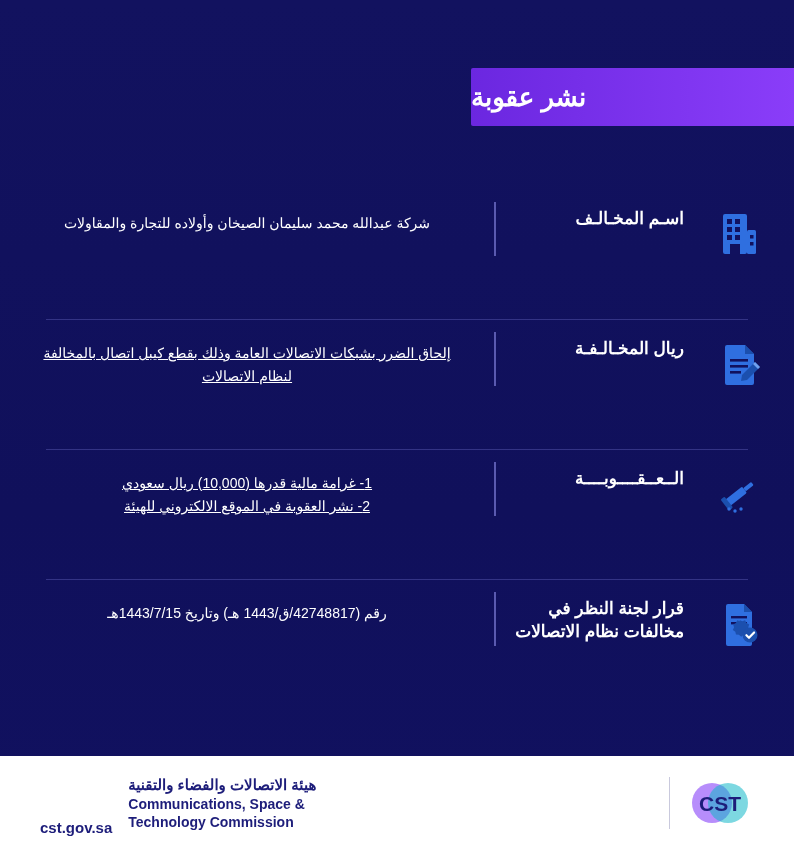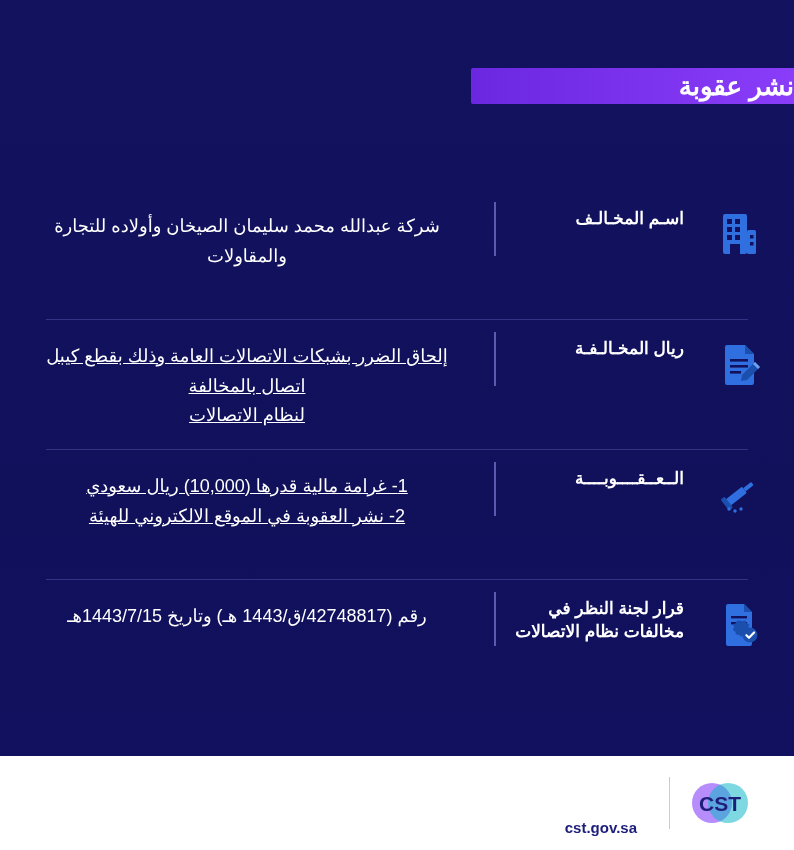--- a/index.html
+++ b/index.html
@@ -23,26 +23,26 @@
     background: linear-gradient(180deg, #12125f 0%, #10105b 60%, #111160 100%);
     overflow: hidden;
   }
 
   
   .header-banner {
     position: absolute;
     top: 68px;
     right: 0;
     left: 471px;
-    height: 36px;
+    height: 58px;
     background: #7b2ff7;
     background: linear-gradient(90deg, #6b27e0 0%, #8a3df9 100%);
     display: flex;
     align-items: center;
-    justify-content: flex-start;
+    justify-content: flex-end;
     border-top-left-radius: 2px;
     border-bottom-left-radius: 2px;
   }
   .header-title {
     color: #ffffff;
     font-size: 26px;
     font-weight: bold;
     letter-spacing: 1px;
     direction: rtl;
   }
@@ -90,21 +90,21 @@
     text-align: right;
     padding: 6px 0 0 14px;
     border-left: 2px solid #5a5ab0;
     min-height: 54px;
     box-sizing: border-box;
     direction: rtl;
   }
   .value-cell {
     flex: 1 1 auto;
     color: #ffffff;
-    font-size: 18px;
+    font-size: 14px;
     line-height: 1.65;
     text-align: center;
     padding: 10px 40px 0 40px;
     direction: rtl;
     white-space: pre-line;
   }
   .value-cell.multi { text-align: center; text-decoration: underline; }
 
   
   .icon {
@@ -267,16 +267,21 @@
 
   <div class="footer">
     <div class="footer-logo">
       <svg width="78" height="62" viewBox="0 0 78 62">
         <circle cx="26" cy="31" r="20" fill="#7b2ff7" opacity="0.55"></circle>
         <circle cx="42" cy="31" r="20" fill="#12b8c8" opacity="0.55"></circle>
         <text x="34" y="39" font-family="Liberation Sans, sans-serif" font-size="21" font-weight="bold" fill="#1d1d7a" text-anchor="middle">CST</text>
       </svg>
     </div>
     <div class="footer-sep"></div>
+    <div class="footer-text">
+      <div class="footer-ar">هيئة الاتصالات والفضاء والتقنية</div>
+      <div class="footer-en">Communications, Space &amp;</div>
+      <div class="footer-en">Technology Commission</div>
+    </div>
     <div class="footer-url">cst.gov.sa</div>
   </div>
 
 </div>
 
 </body></html>

